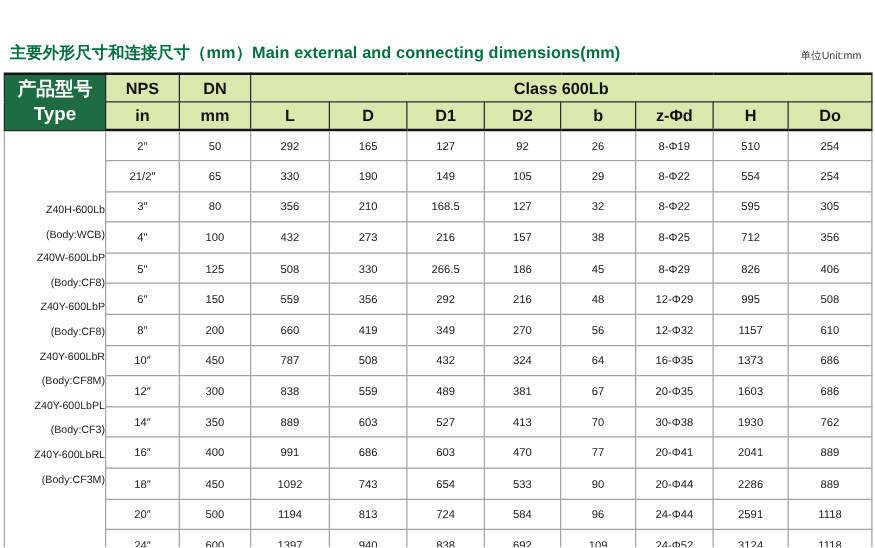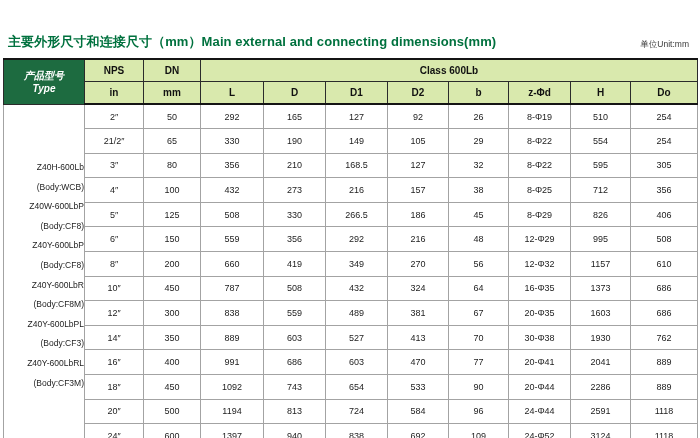--- a/index.html
+++ b/index.html
@@ -23,27 +23,27 @@
   }
   .unit-note { font-size:8.5px; color:#3a3a3a; padding-right:4px;margin-top:32px; }
 
   table.dims {
     border-collapse:collapse; width:694px; table-layout:fixed;
     border-top:2px solid #141414;
     border-bottom:3px solid #141414;
   }
   .dims thead th {
     background:#d9e9ad; border:1px solid #2b2b2b;
-    font-size:10px; font-weight:700; color:#111;
+    font-size:13px; font-weight:700; color:#111;
     height:21px; padding:0; text-align:center;
   }
   .dims thead tr:last-child th { border-bottom:2px solid #141414; }
   .dims th.type-th {
-    background:#1d6b40; color:#ffffff; font-size:10px;
-    font-weight:700; line-height:1.3;font-style:italic;
+    background:#1d6b40; color:#ffffff; font-size:15px;
+    font-weight:700; line-height:1.3;
   }
   .dims tbody tr { height:24.6px; }
   .dims tbody td {
     background:#ffffff; border:1px solid #a3a3a3;
     font-size:9px; color:#1c1c1c; text-align:center; padding:0;
   }
   .dims td.type-cell { font-size:8.5px;text-align:right; }
   .dims td.type-cell div { line-height:19.6px; white-space:nowrap; }
 </style>
 </head>

